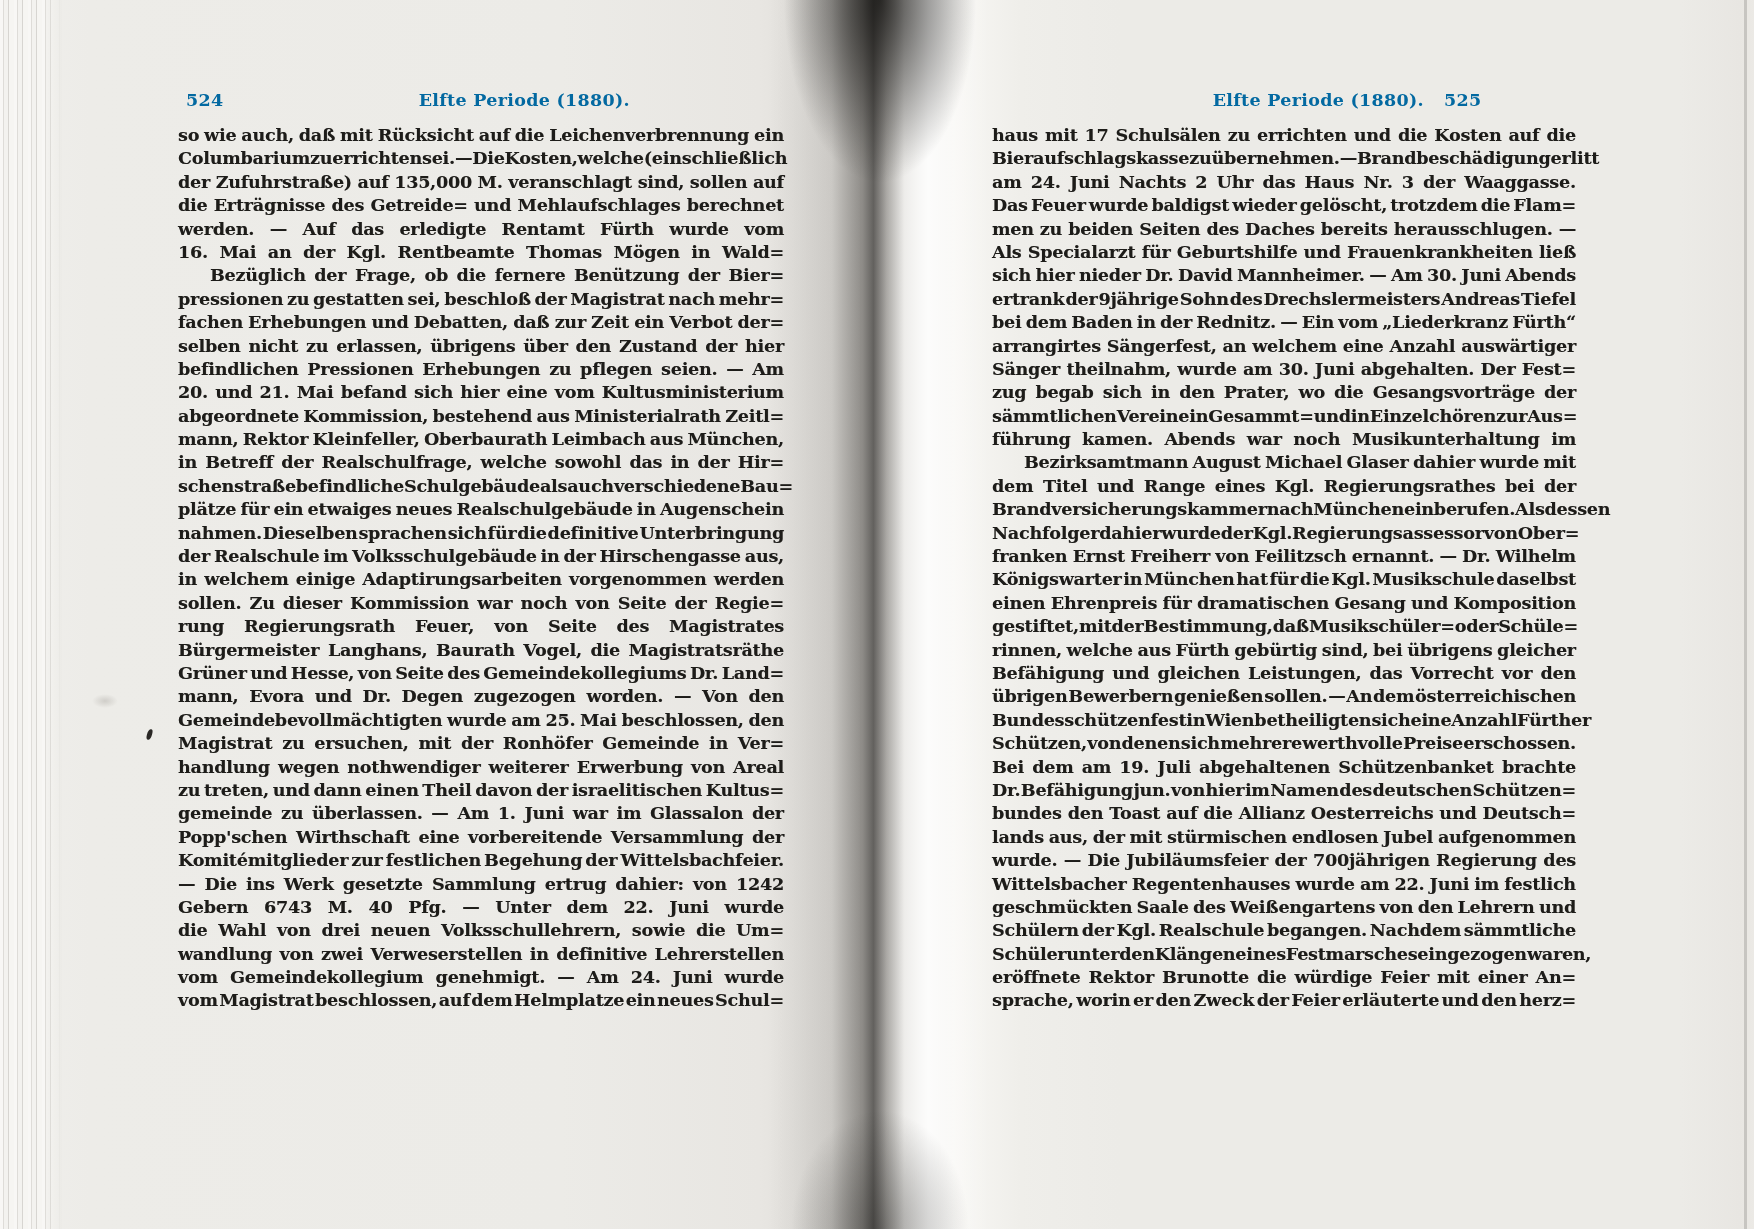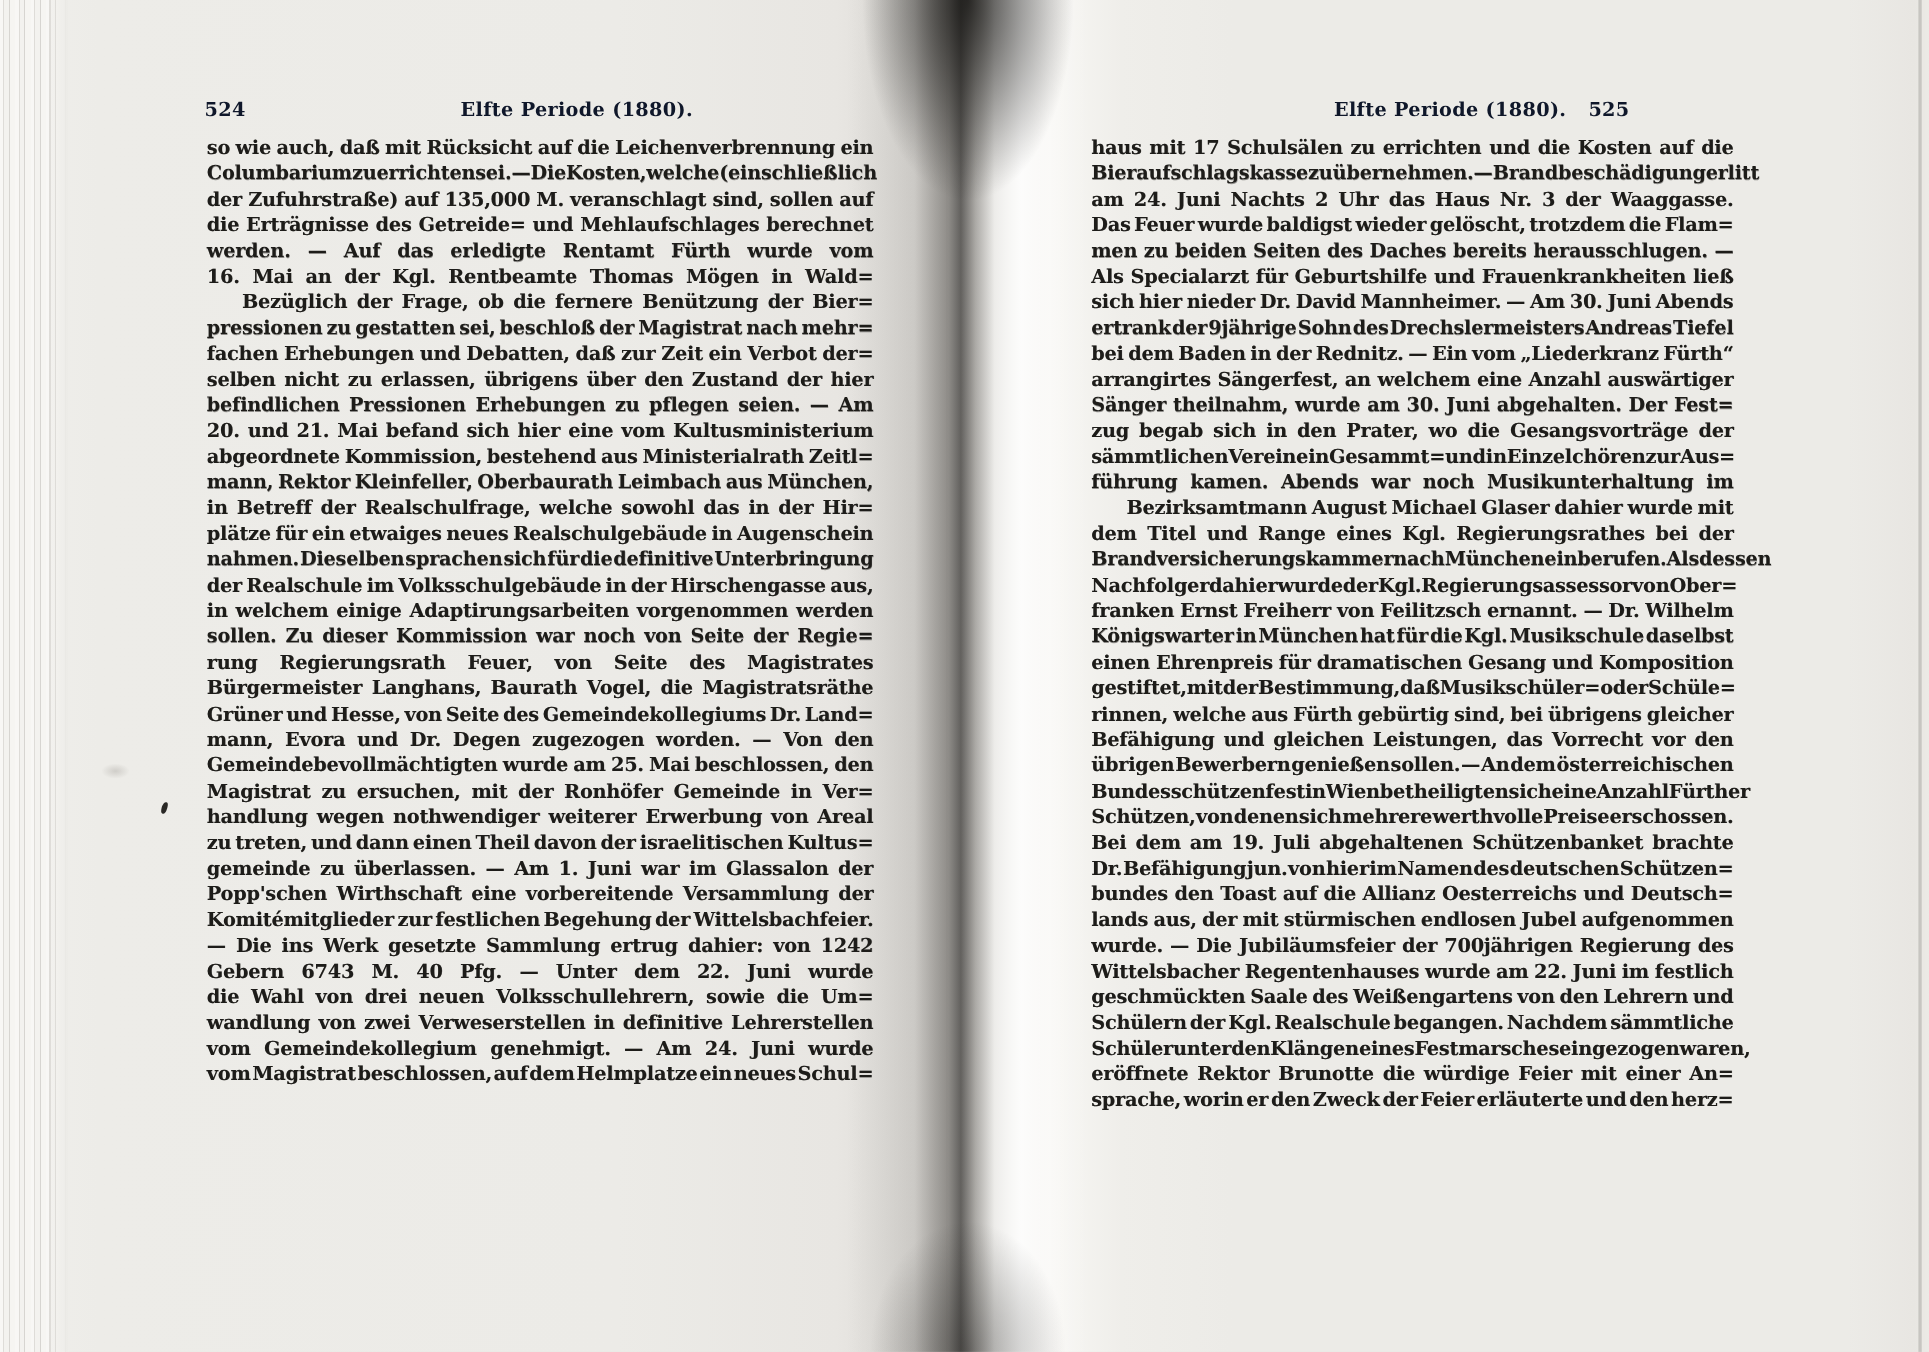--- a/index.html
+++ b/index.html
@@ -55,35 +55,35 @@
     position:absolute;left:147px;top:729px;width:5px;height:11px;
     background:#2a2825;border-radius:60% 40% 55% 45%;transform:rotate(14deg);
   }
   .smudge{
     position:absolute;left:92px;top:694px;width:26px;height:14px;
     background:radial-gradient(ellipse, rgba(120,115,108,0.25), rgba(120,115,108,0) 70%);
   }
   
   .pgnum,.runhead{
     position:absolute;top:88px;height:24px;line-height:24px;
-    font-size:17.5px;font-weight:700;color:#0f172a;
+    font-size:17.5px;font-weight:700;color:#0369a1;
     letter-spacing:0.3px;
   }
   .runhead{text-align:right;}
   #num-left{left:186px;}
   #head-left{left:280px;width:350px;}
   #head-right{left:1078px;width:346px;}
   #num-right{left:1444px;}
   .textblock{
     position:absolute;top:124px;
     color:#1d1c19;font-size:17.5px;font-weight:700;
     letter-spacing:-0.2px;
     text-shadow:0.25px 0.25px 0 rgba(25,23,20,0.45);
   }
-  #text-left{left:188px;width:606px;}
+  #text-left{left:178px;width:606px;}
   #text-right{left:992px;width:584px;}
   .line{height:23.4px;line-height:23.4px;white-space:nowrap;}
   .line.just{display:flex;justify-content:space-between;}
   .line.ind{margin-left:32px;}
 </style>
 </head>
 <body>
 
 <div id="canvas">
   <div class="page-left-bg"></div>
@@ -259,20 +259,29 @@
         <span>der</span>
         <span>Realschulfrage,</span>
         <span>welche</span>
         <span>sowohl</span>
         <span>das</span>
         <span>in</span>
         <span>der</span>
         <span>Hir=</span>
       </div>
       <div class="line just">
+        <span>schenstraße</span>
+        <span>befindliche</span>
+        <span>Schulgebäude</span>
+        <span>als</span>
+        <span>auch</span>
+        <span>verschiedene</span>
+        <span>Bau=</span>
+      </div>
+      <div class="line just">
         <span>plätze</span>
         <span>für</span>
         <span>ein</span>
         <span>etwaiges</span>
         <span>neues</span>
         <span>Realschulgebäude</span>
         <span>in</span>
         <span>Augenschein</span>
       </div>
       <div class="line just">

